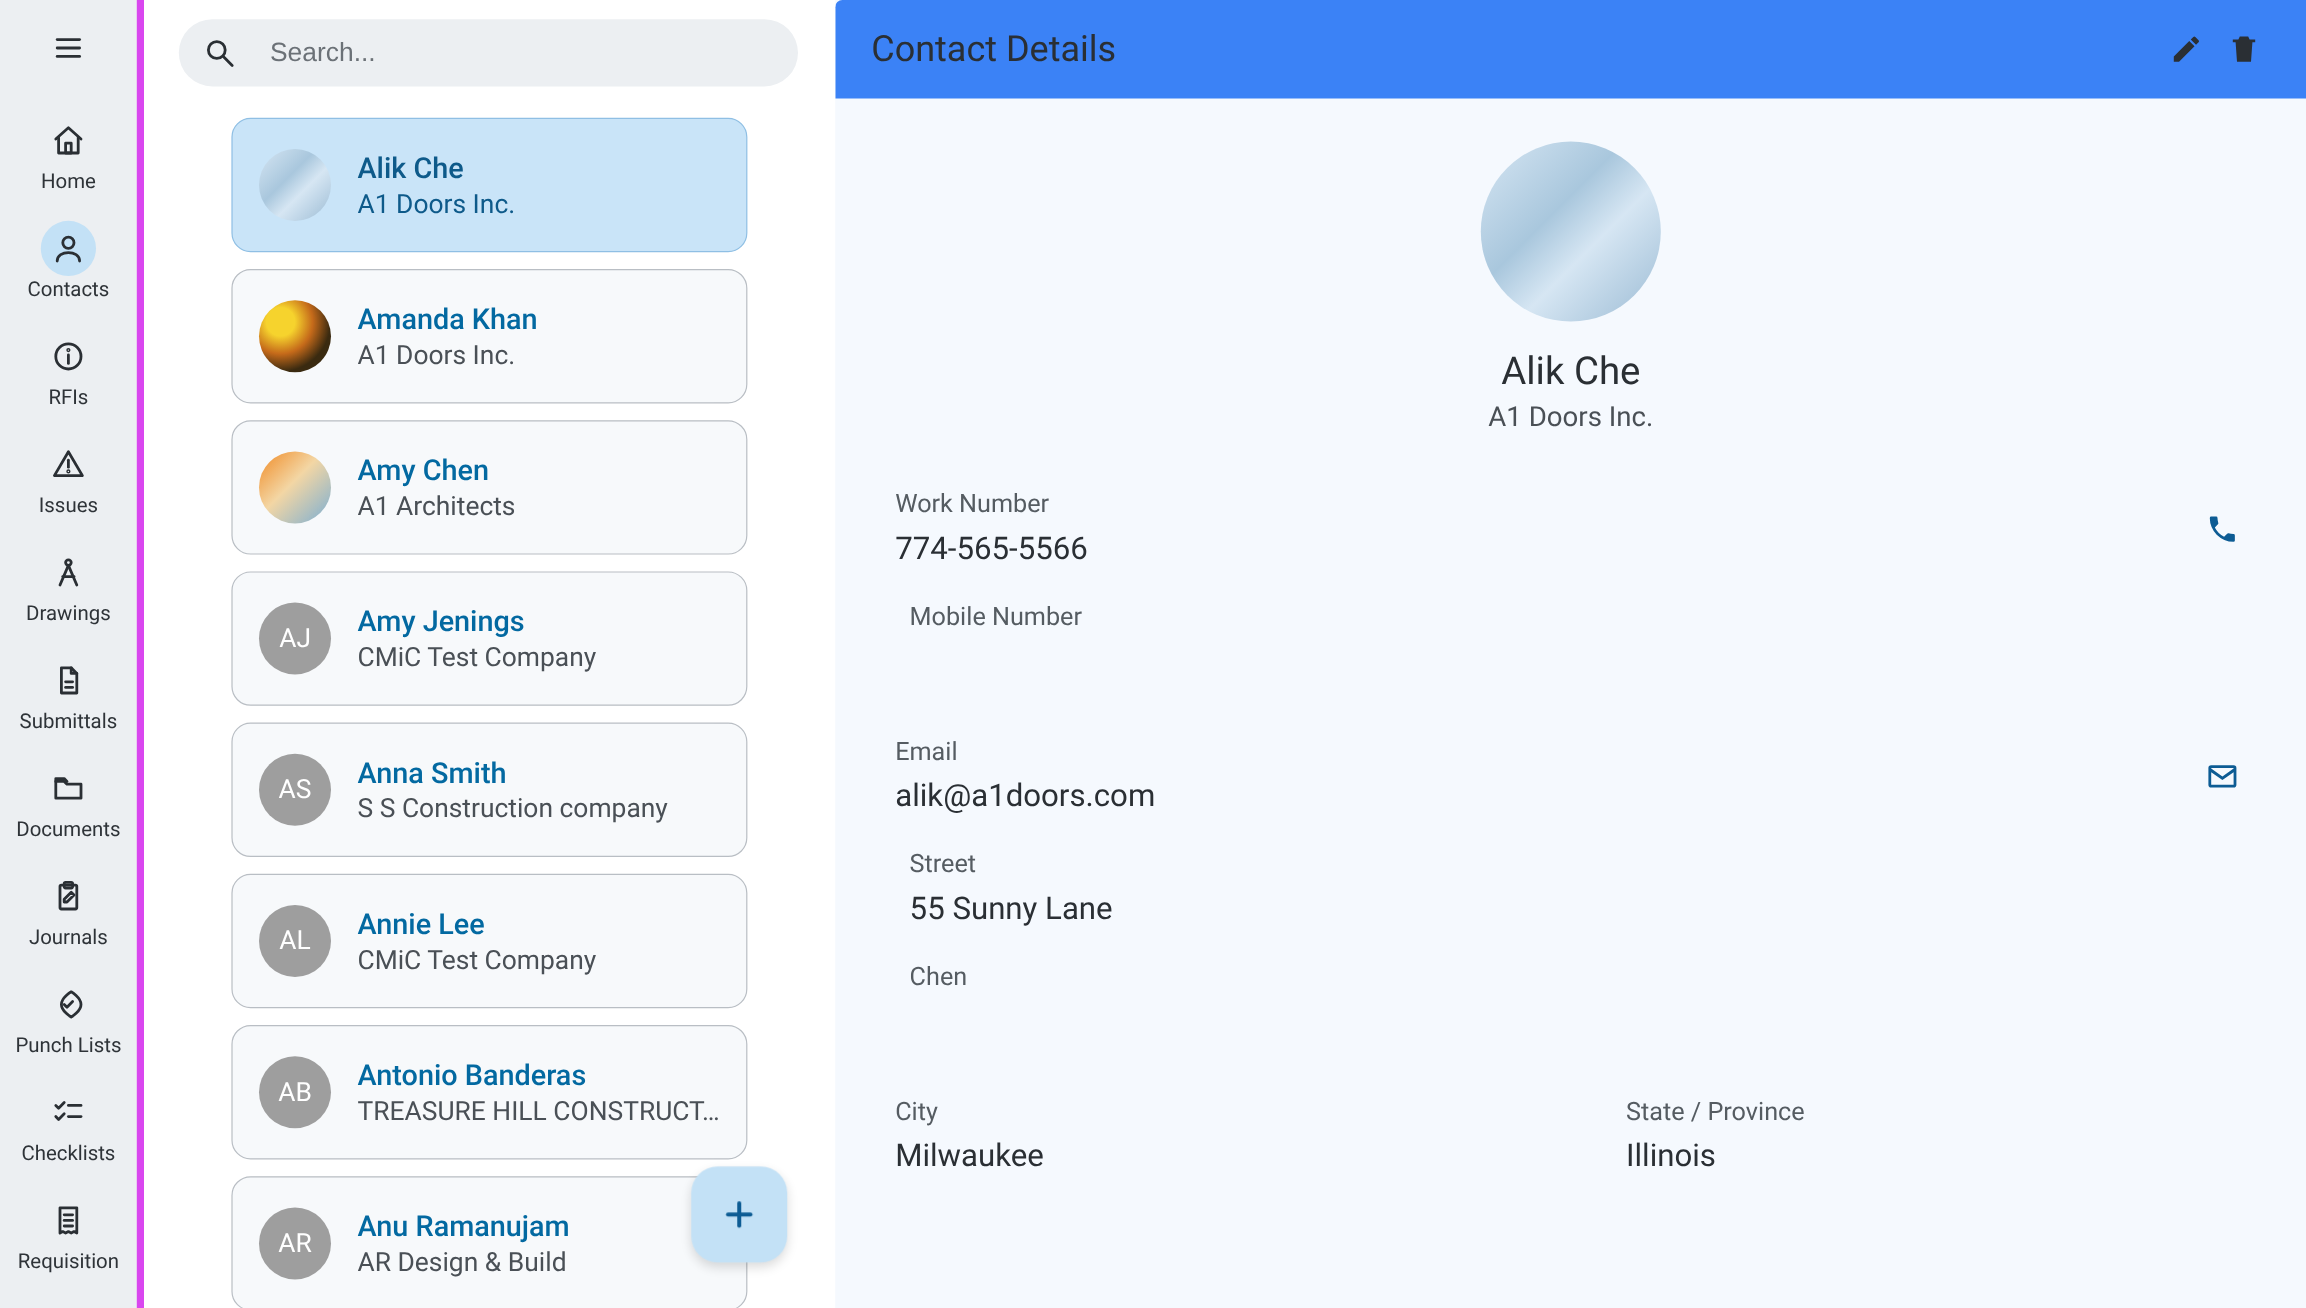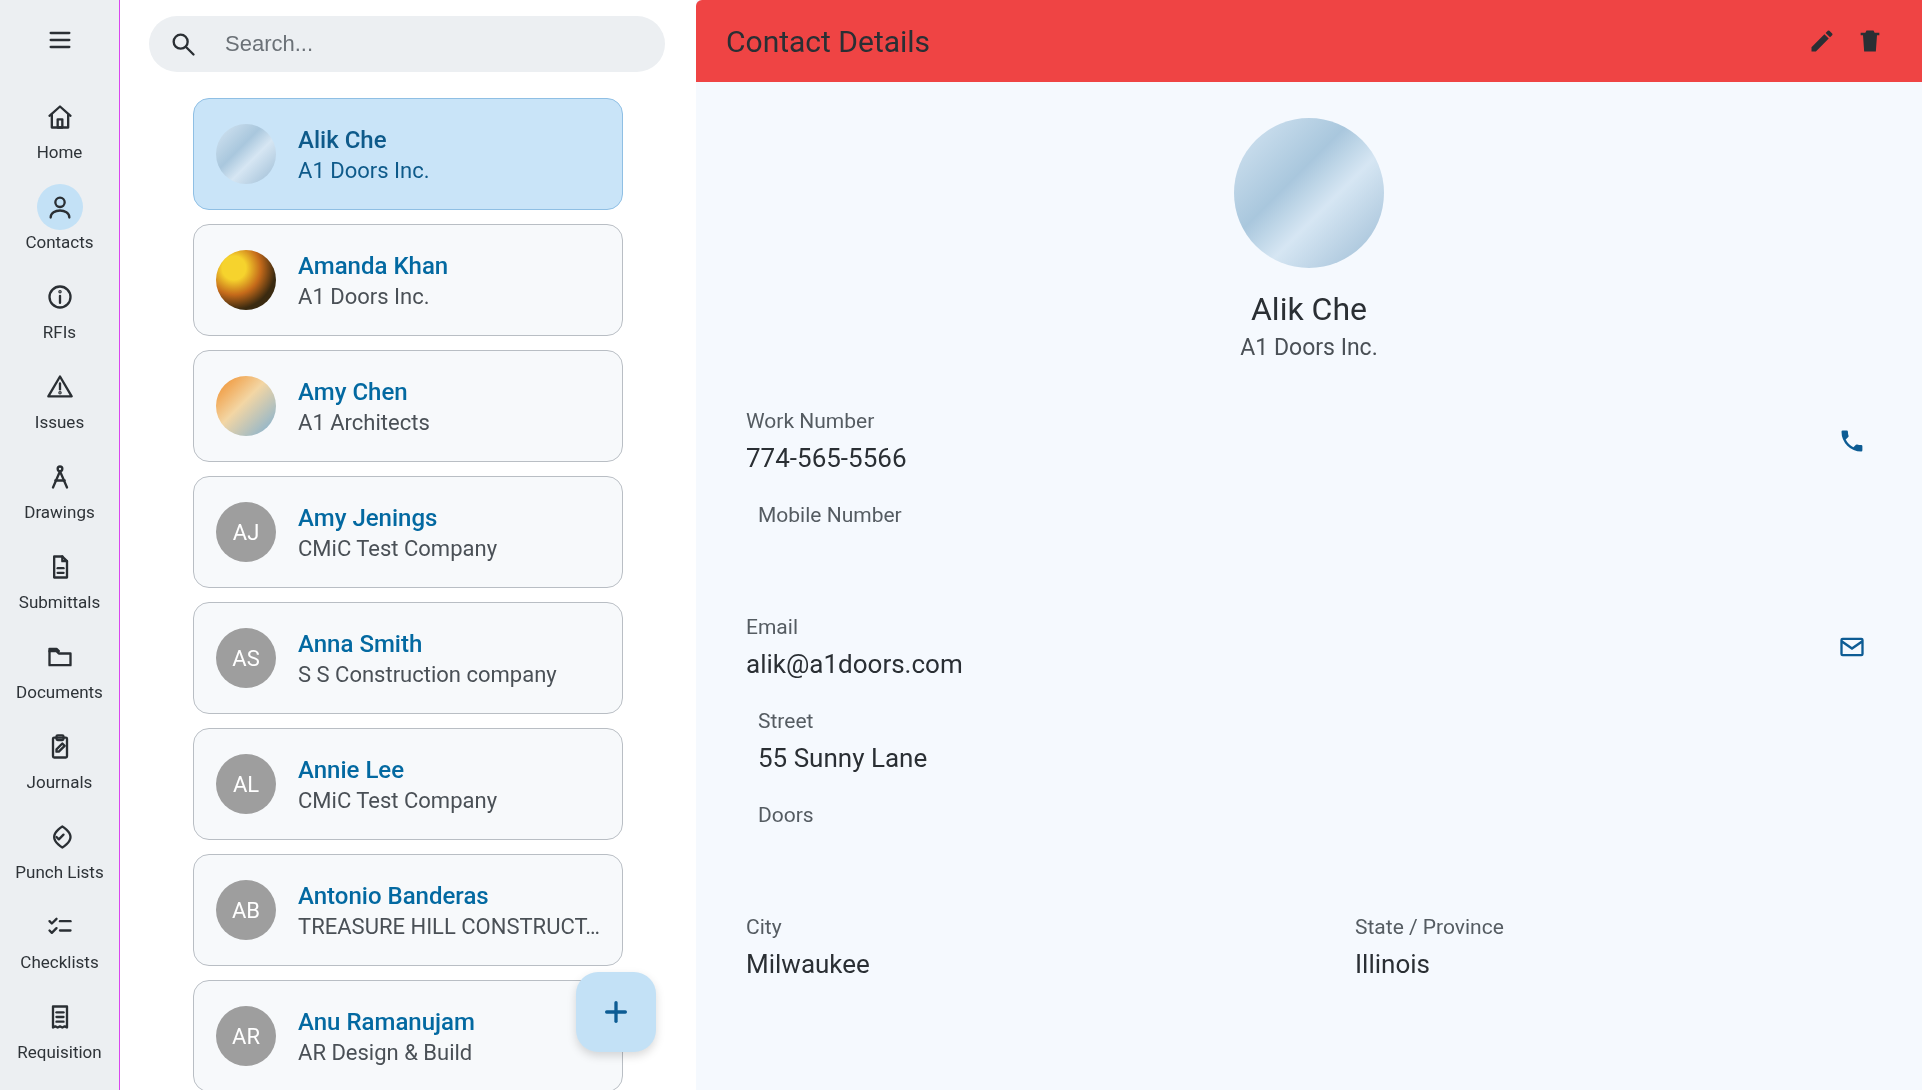--- a/index.html
+++ b/index.html
@@ -10,21 +10,21 @@
     display: flex;
     width: 1922px;
     height: 1090px;
     overflow: hidden;
   }
 
   
   .nav-rail {
     width: 120px;
     background: #eceff2;
-    border-right: 1px solid #d946ef;
+    border-right: 6px solid #d946ef;
     display: flex;
     flex-direction: column;
     align-items: center;
     padding-top: 20px;
     flex-shrink: 0;
   }
   .hamburger {
     width: 40px; height: 40px;
     display: flex; align-items: center; justify-content: center;
     margin-bottom: 26px;
@@ -162,21 +162,21 @@
   
   .detail-col {
     flex: 1;
     background: #f5f9fe;
     display: flex;
     flex-direction: column;
     overflow: hidden;
   }
   .detail-header {
     height: 82px;
-    background: #ef4444;
+    background: #3b82f6;
     display: flex;
     align-items: center;
     padding: 0 28px 0 30px;
     border-top-left-radius: 6px;
   }
   .detail-title {
     font-size: 30px;
     color: #2a2f34;
     flex: 1;
   }
@@ -528,21 +528,21 @@
         </div>
       </div>
     </div>
 
     <div class="field-block tight">
       <div class="field-label">Street</div>
       <div class="field-value">55 Sunny Lane</div>
     </div>
 
     <div class="field-block tight">
-      <div class="field-label">Doors</div>
+      <div class="field-label">Chen</div>
       <div class="field-value">&nbsp;</div>
     </div>
 
     <div class="field-block">
       <div class="two-col">
         <div class="field-col">
           <div class="field-label">City</div>
           <div class="field-value">Milwaukee</div>
         </div>
         <div class="field-col">

